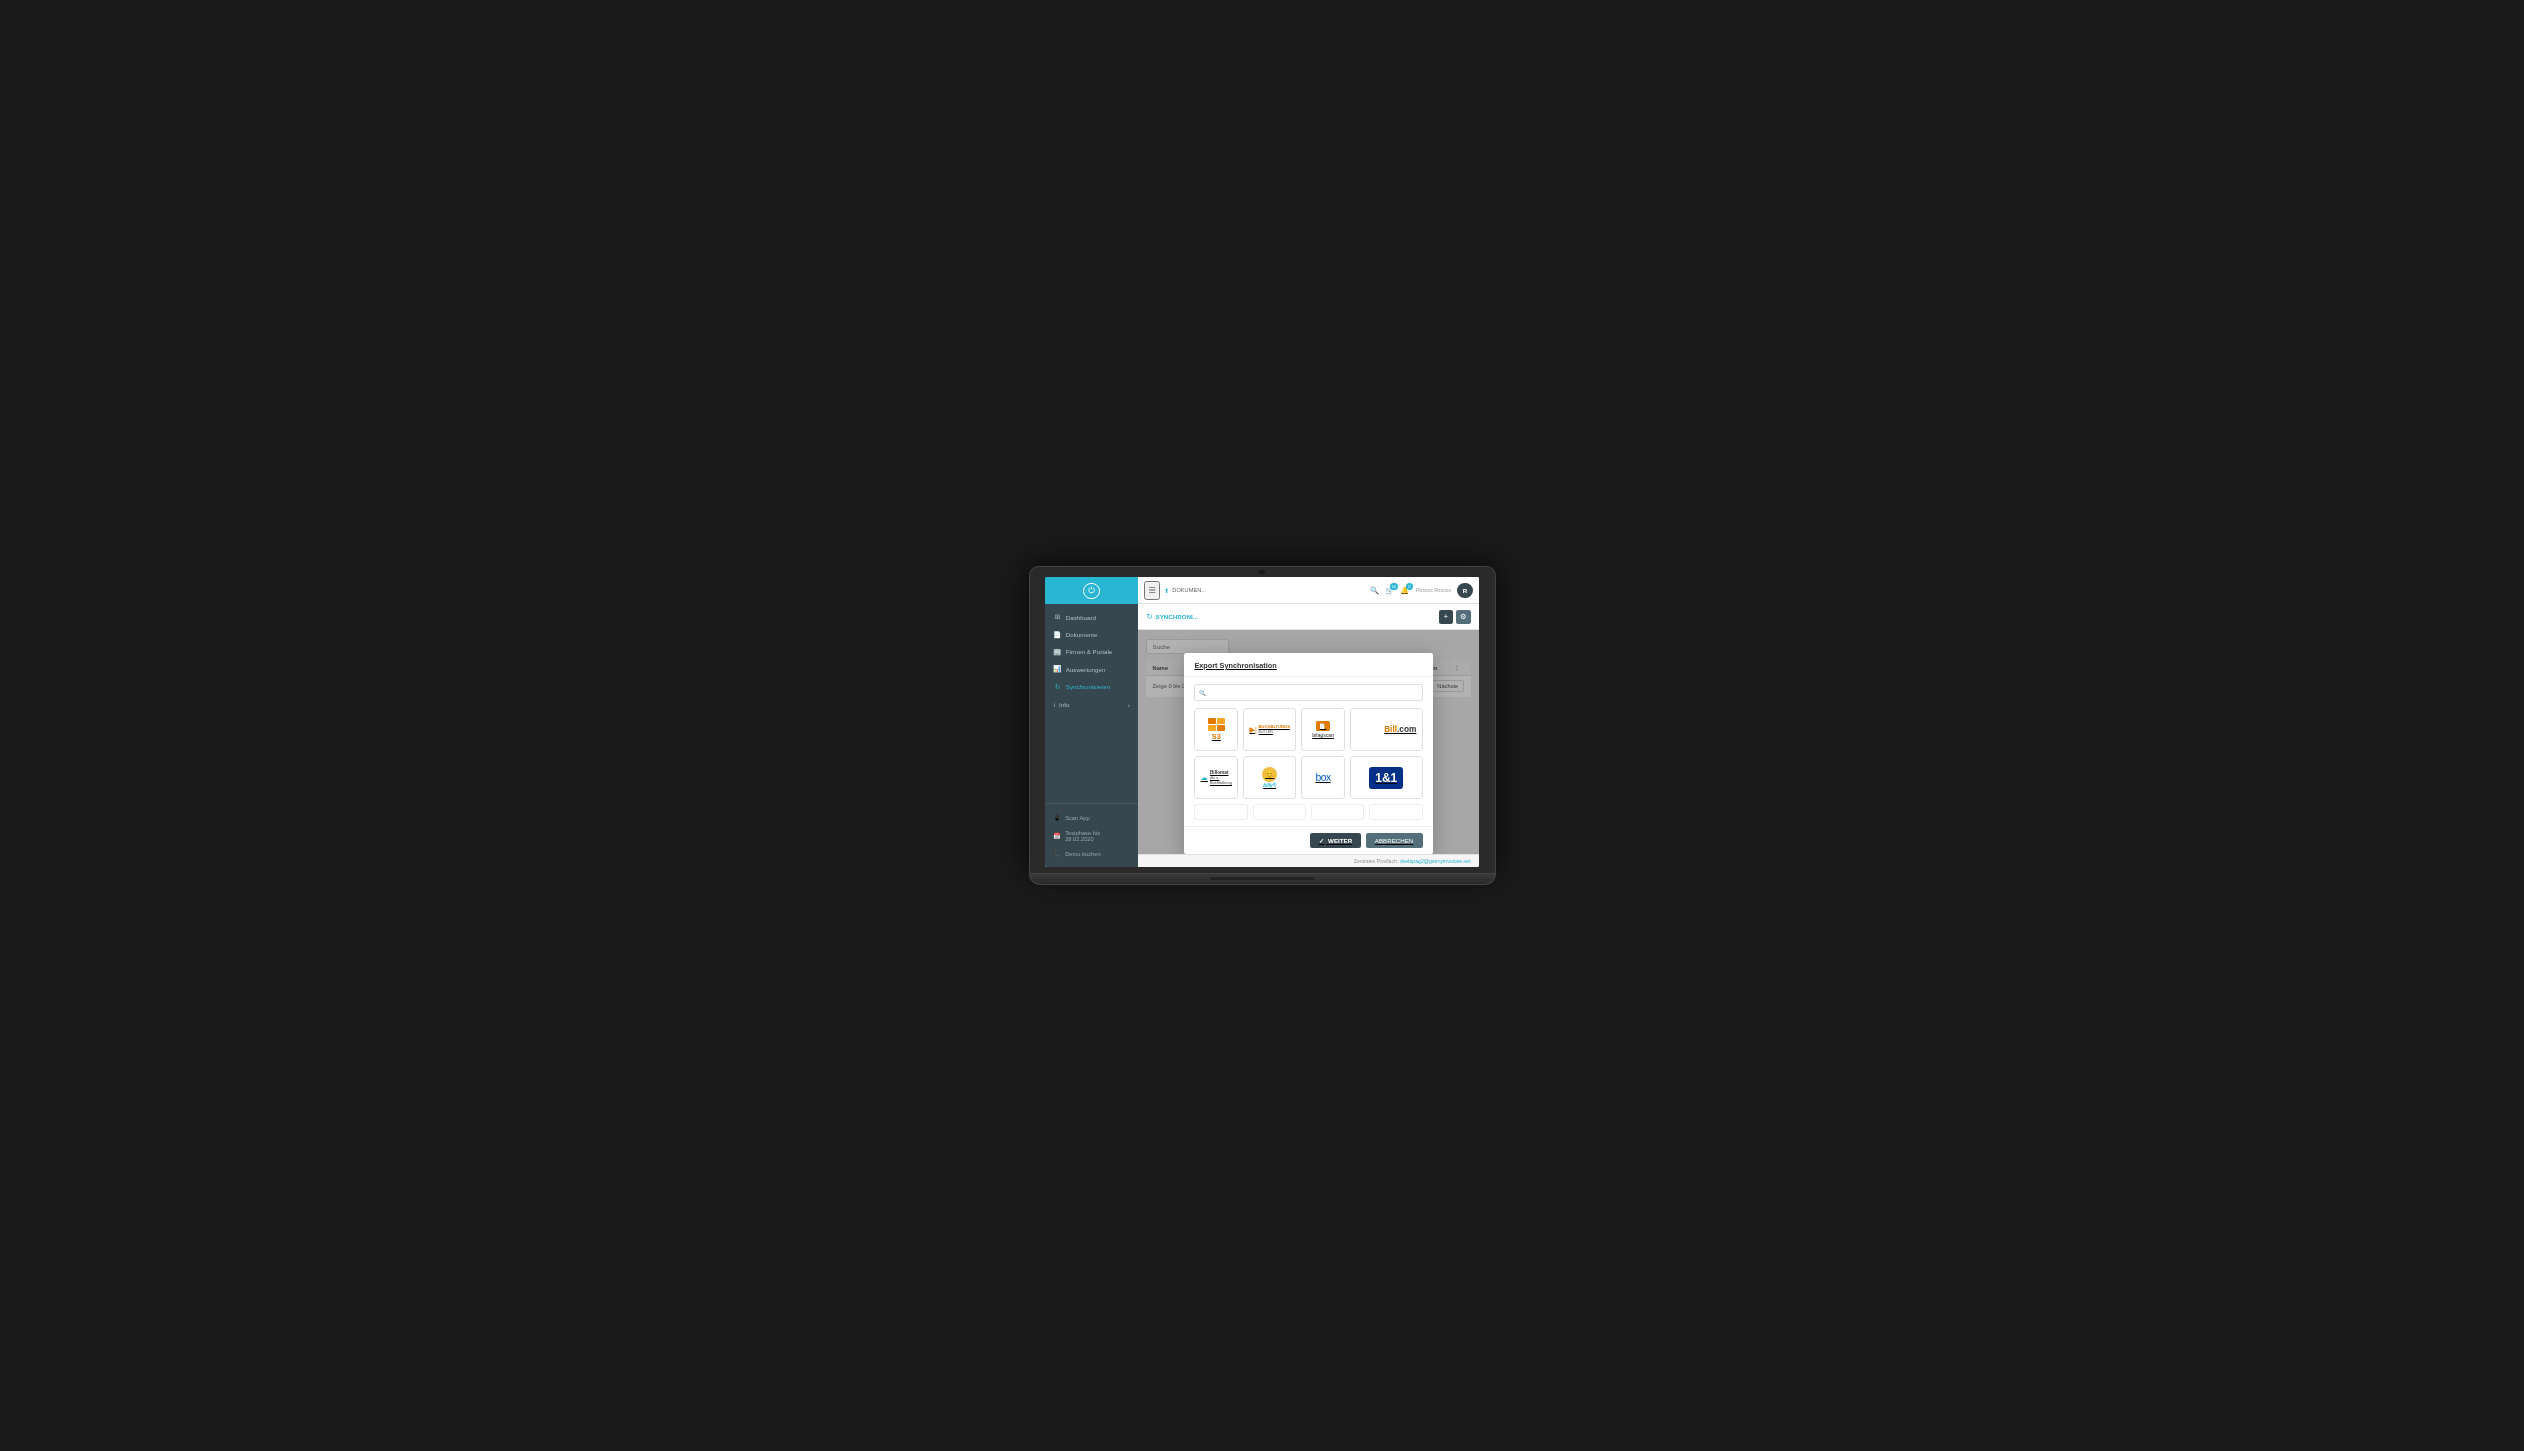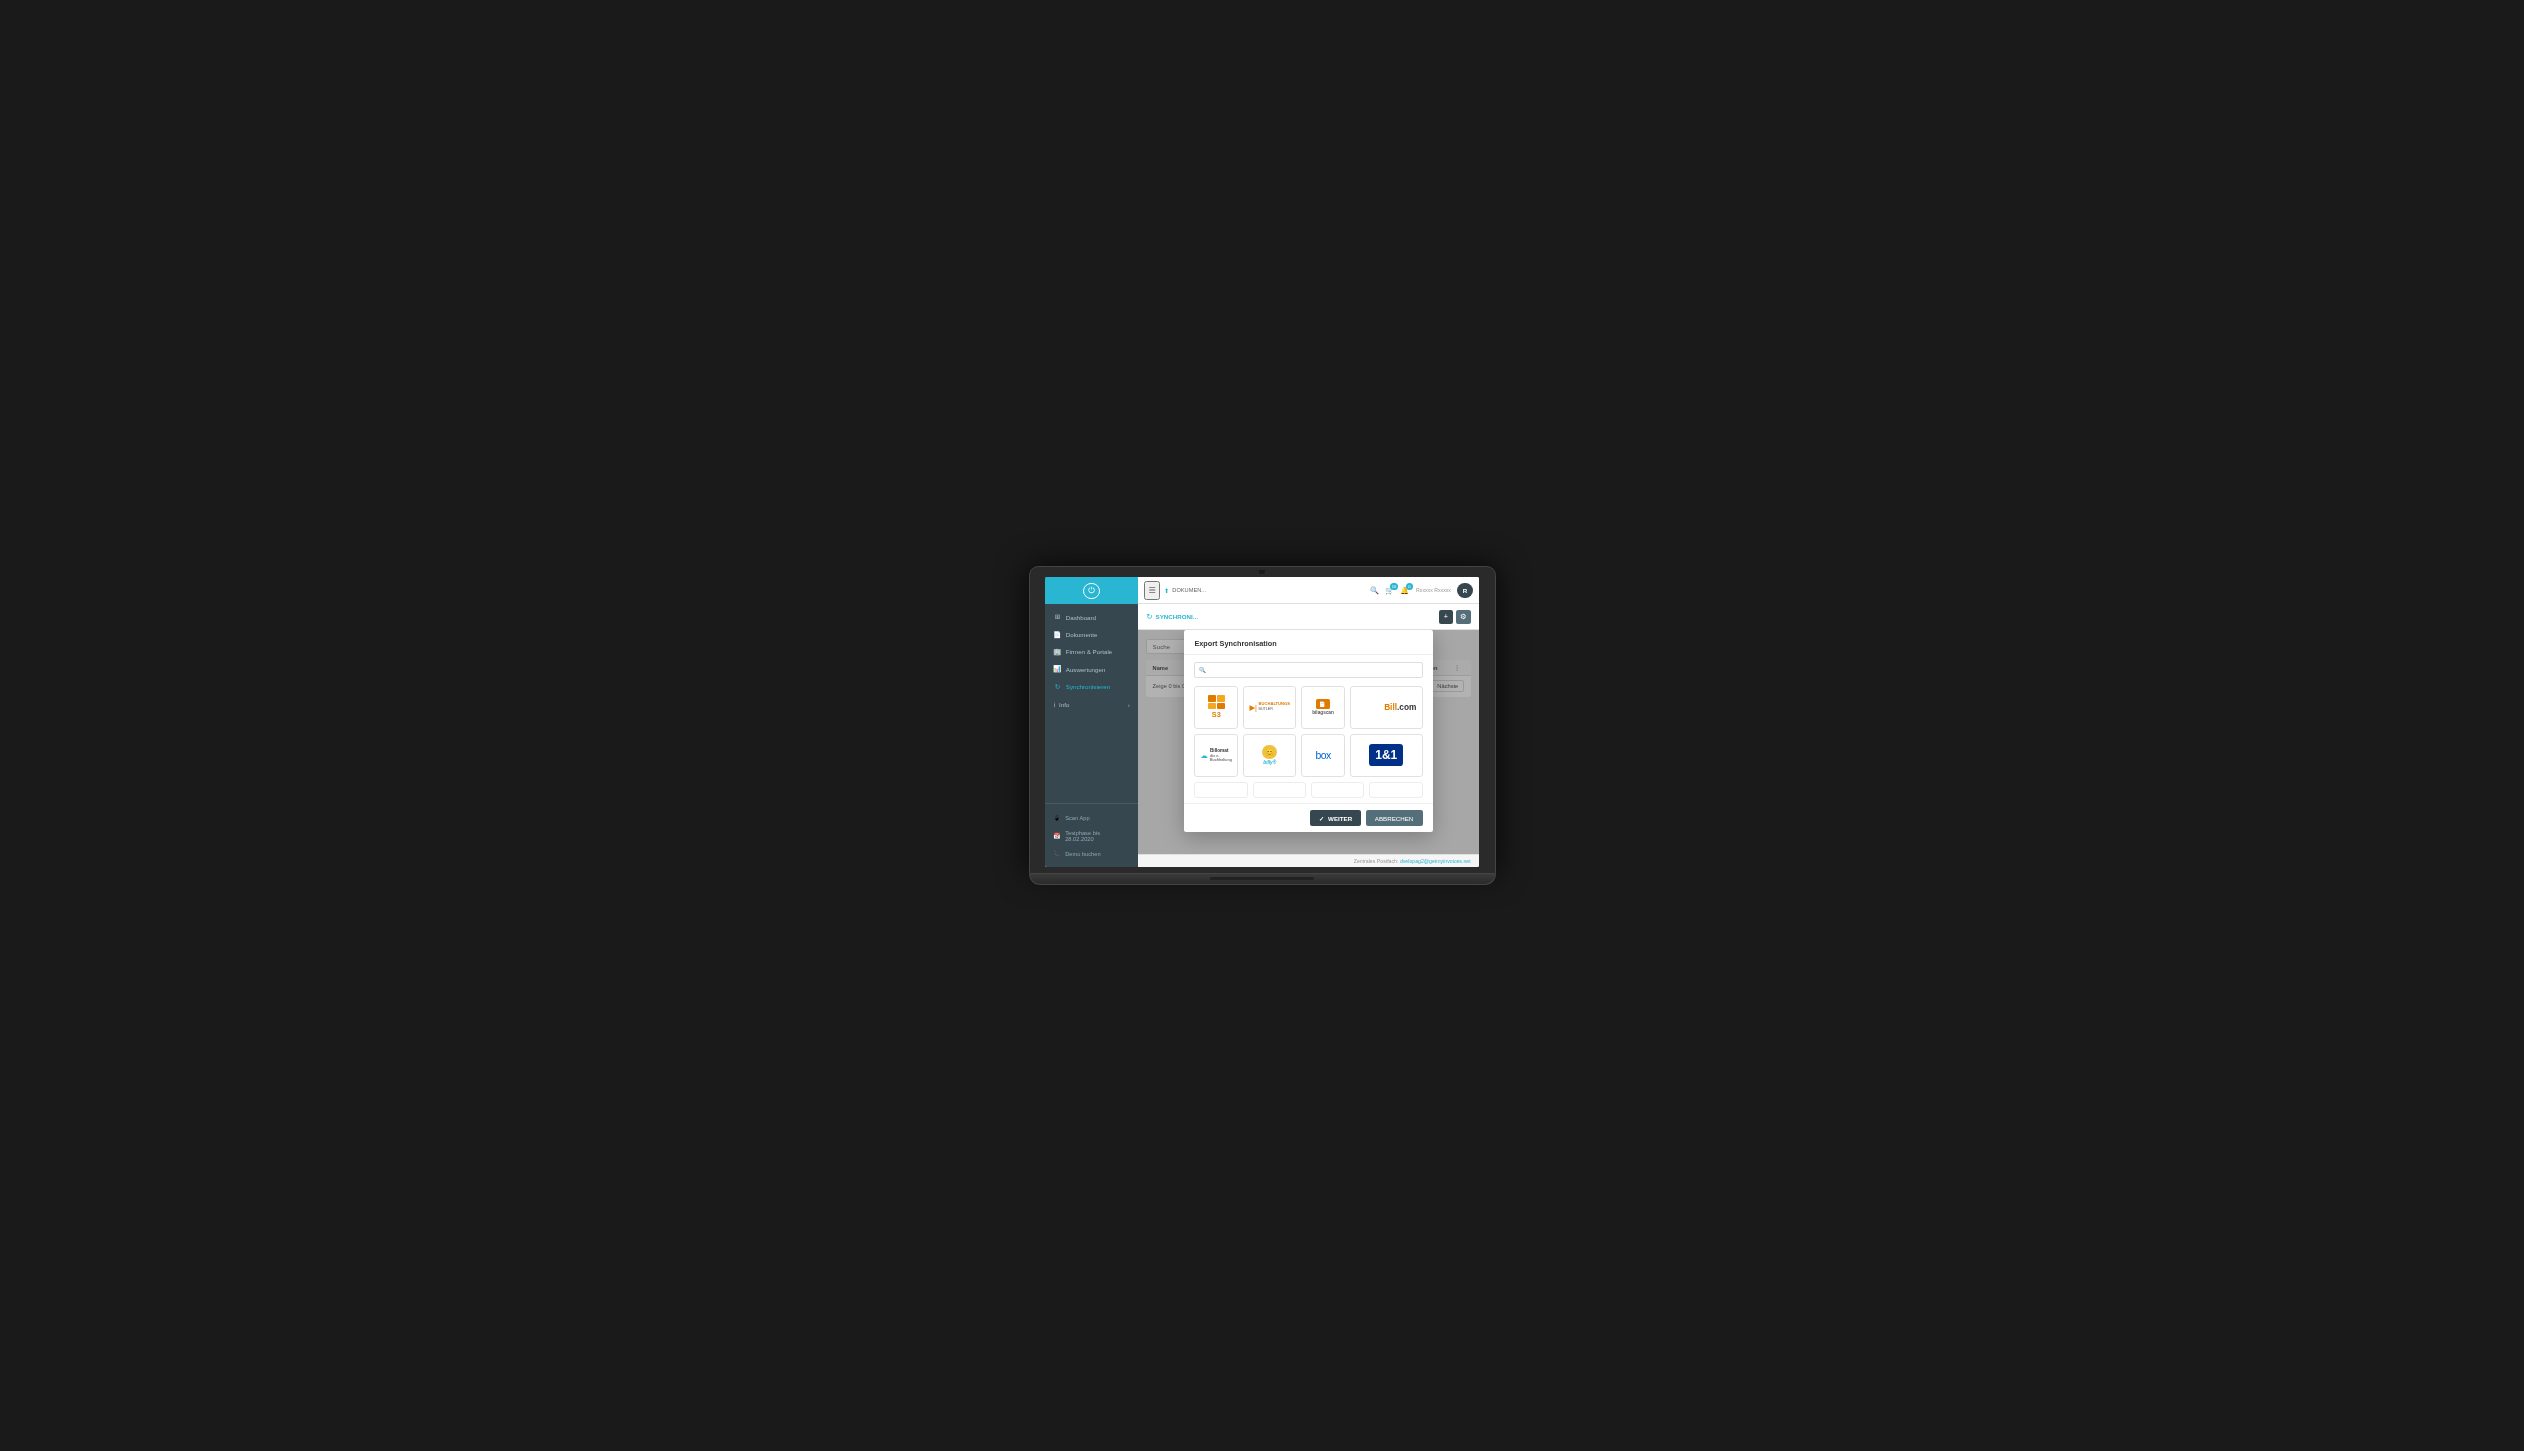--- a/index.html
+++ b/index.html
@@ -343,23 +343,24 @@
     .footer-link {
       color: #29b6d2;
     }
 
     
     .modal-overlay {
       position: absolute;
       top: 0; left: 0; right: 0; bottom: 0;
       background: rgba(0,0,0,0.3);
       display: flex;
-      align-items: flex-start;
+      align-items: flex-end;
       justify-content: center;
       z-index: 100;
+      text-decoration: underline;
     }
     .modal {
       background: white;
       border-radius: 2.1px;
       box-shadow: 0 4.1px 21px rgba(0,0,0,0.25);
       width: 249px;
       max-height: 90%;
       overflow: hidden;
       display: flex;
       flex-direction: column;

